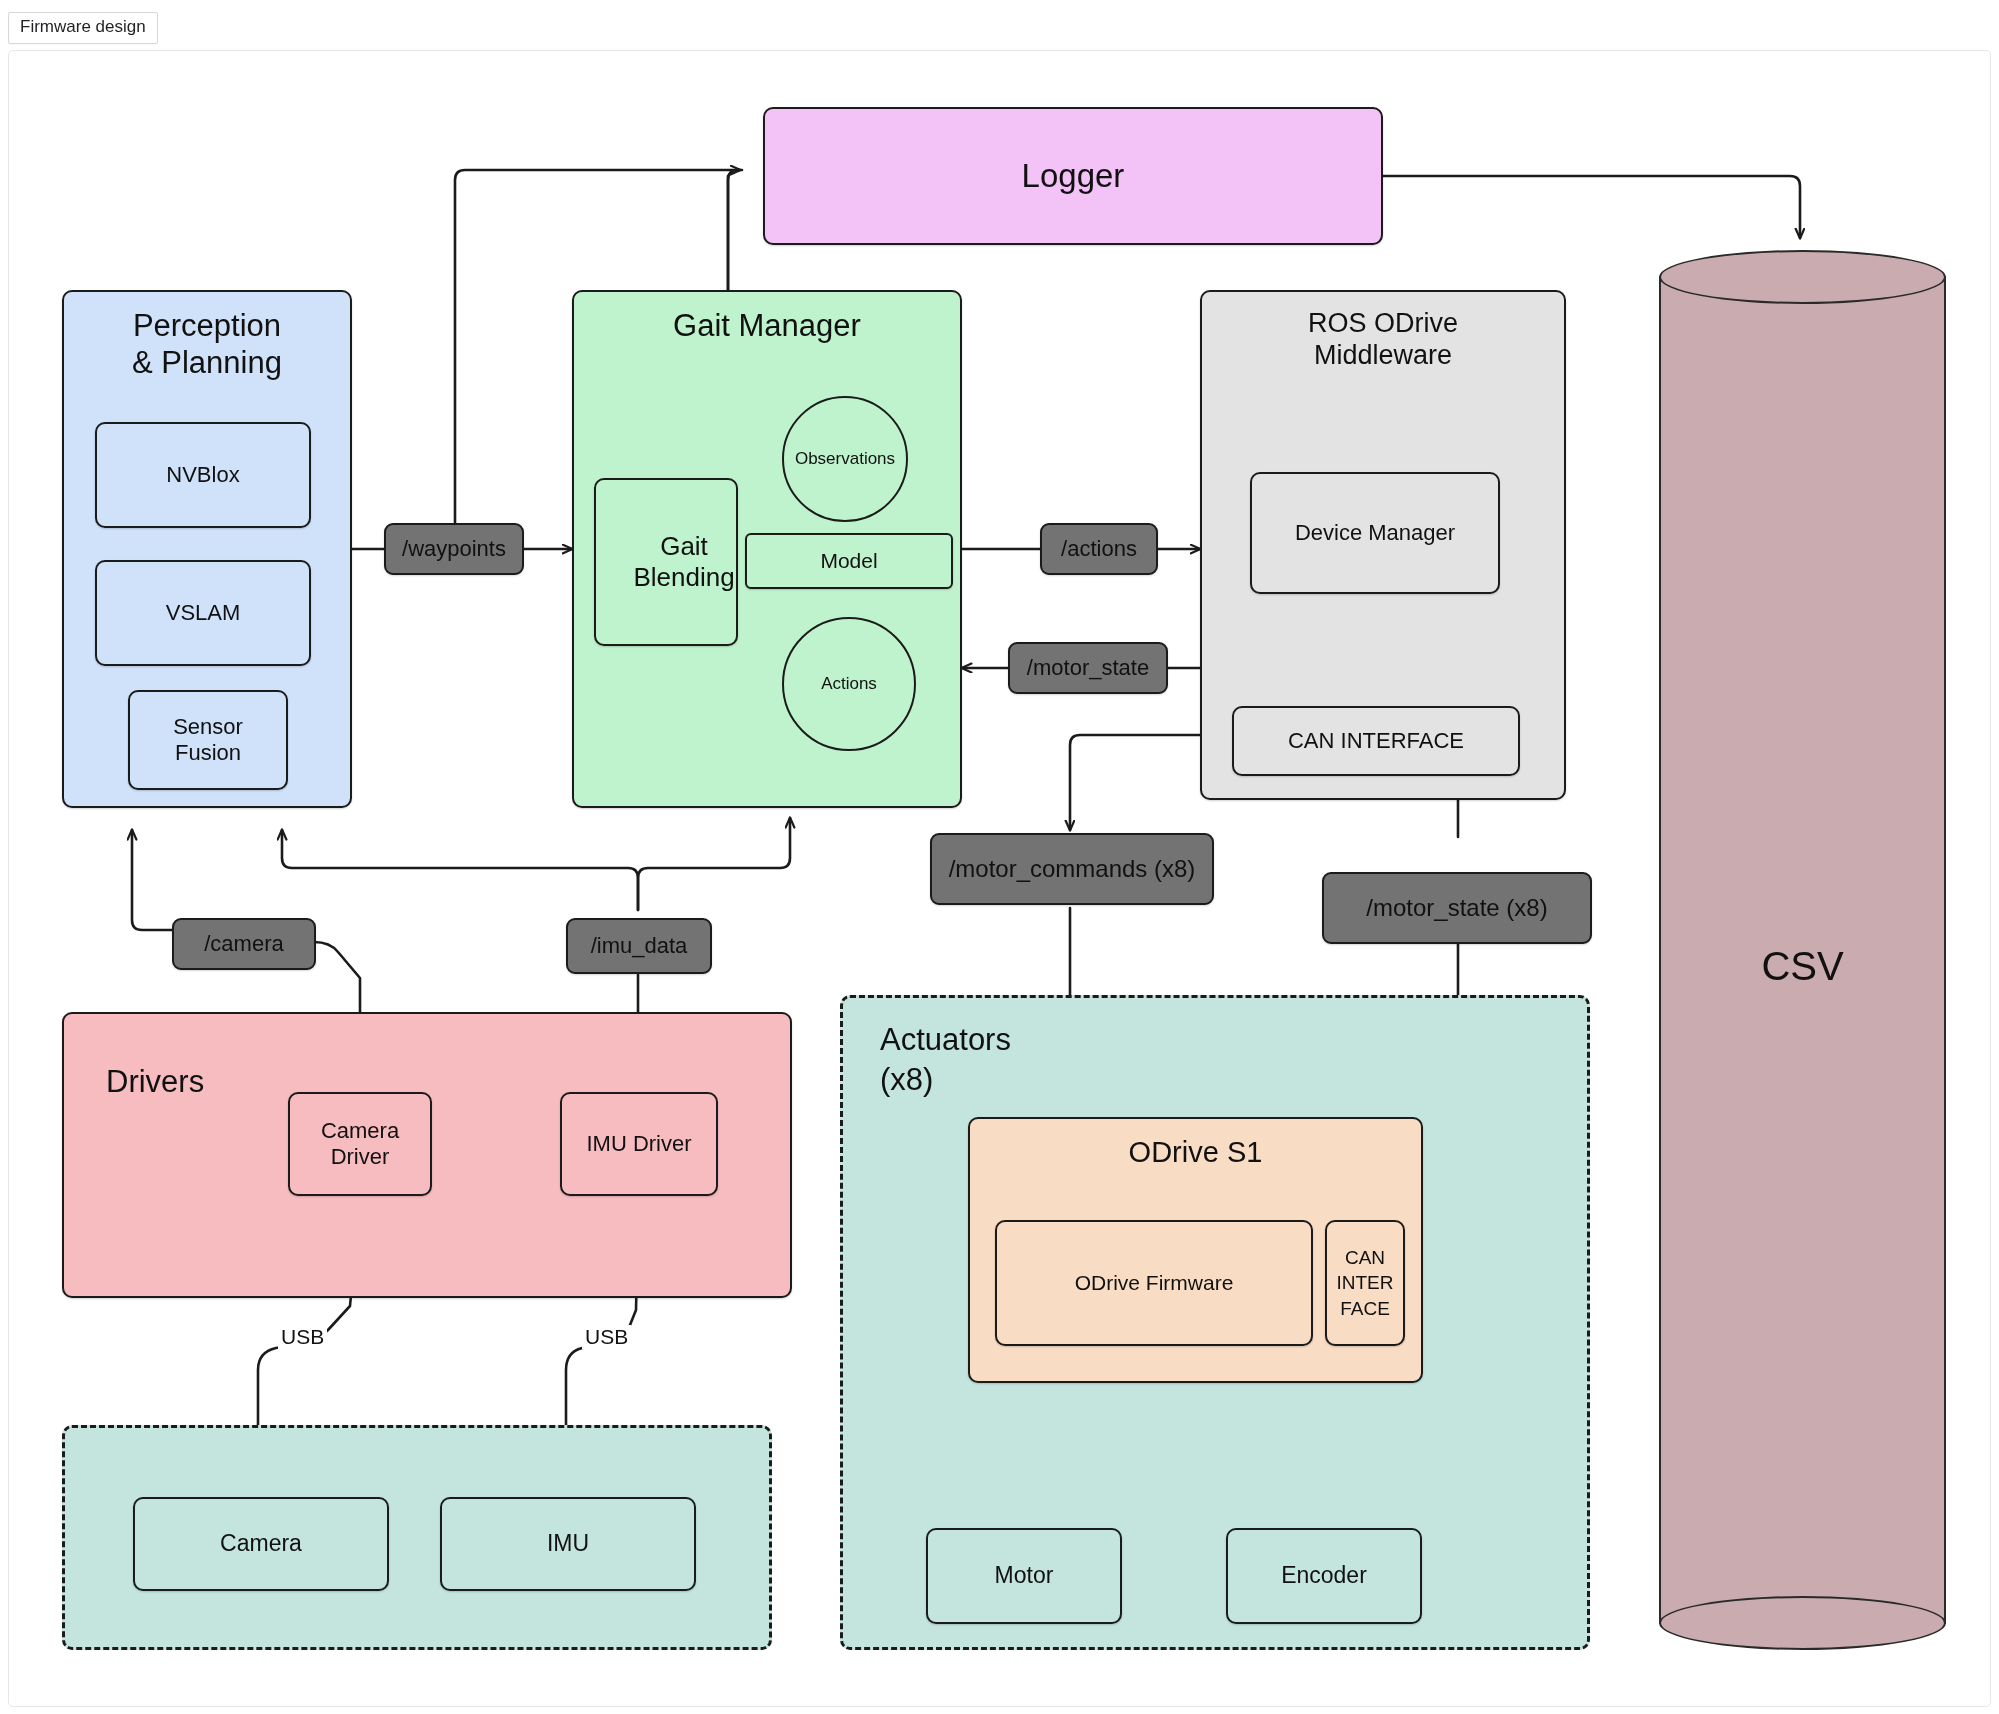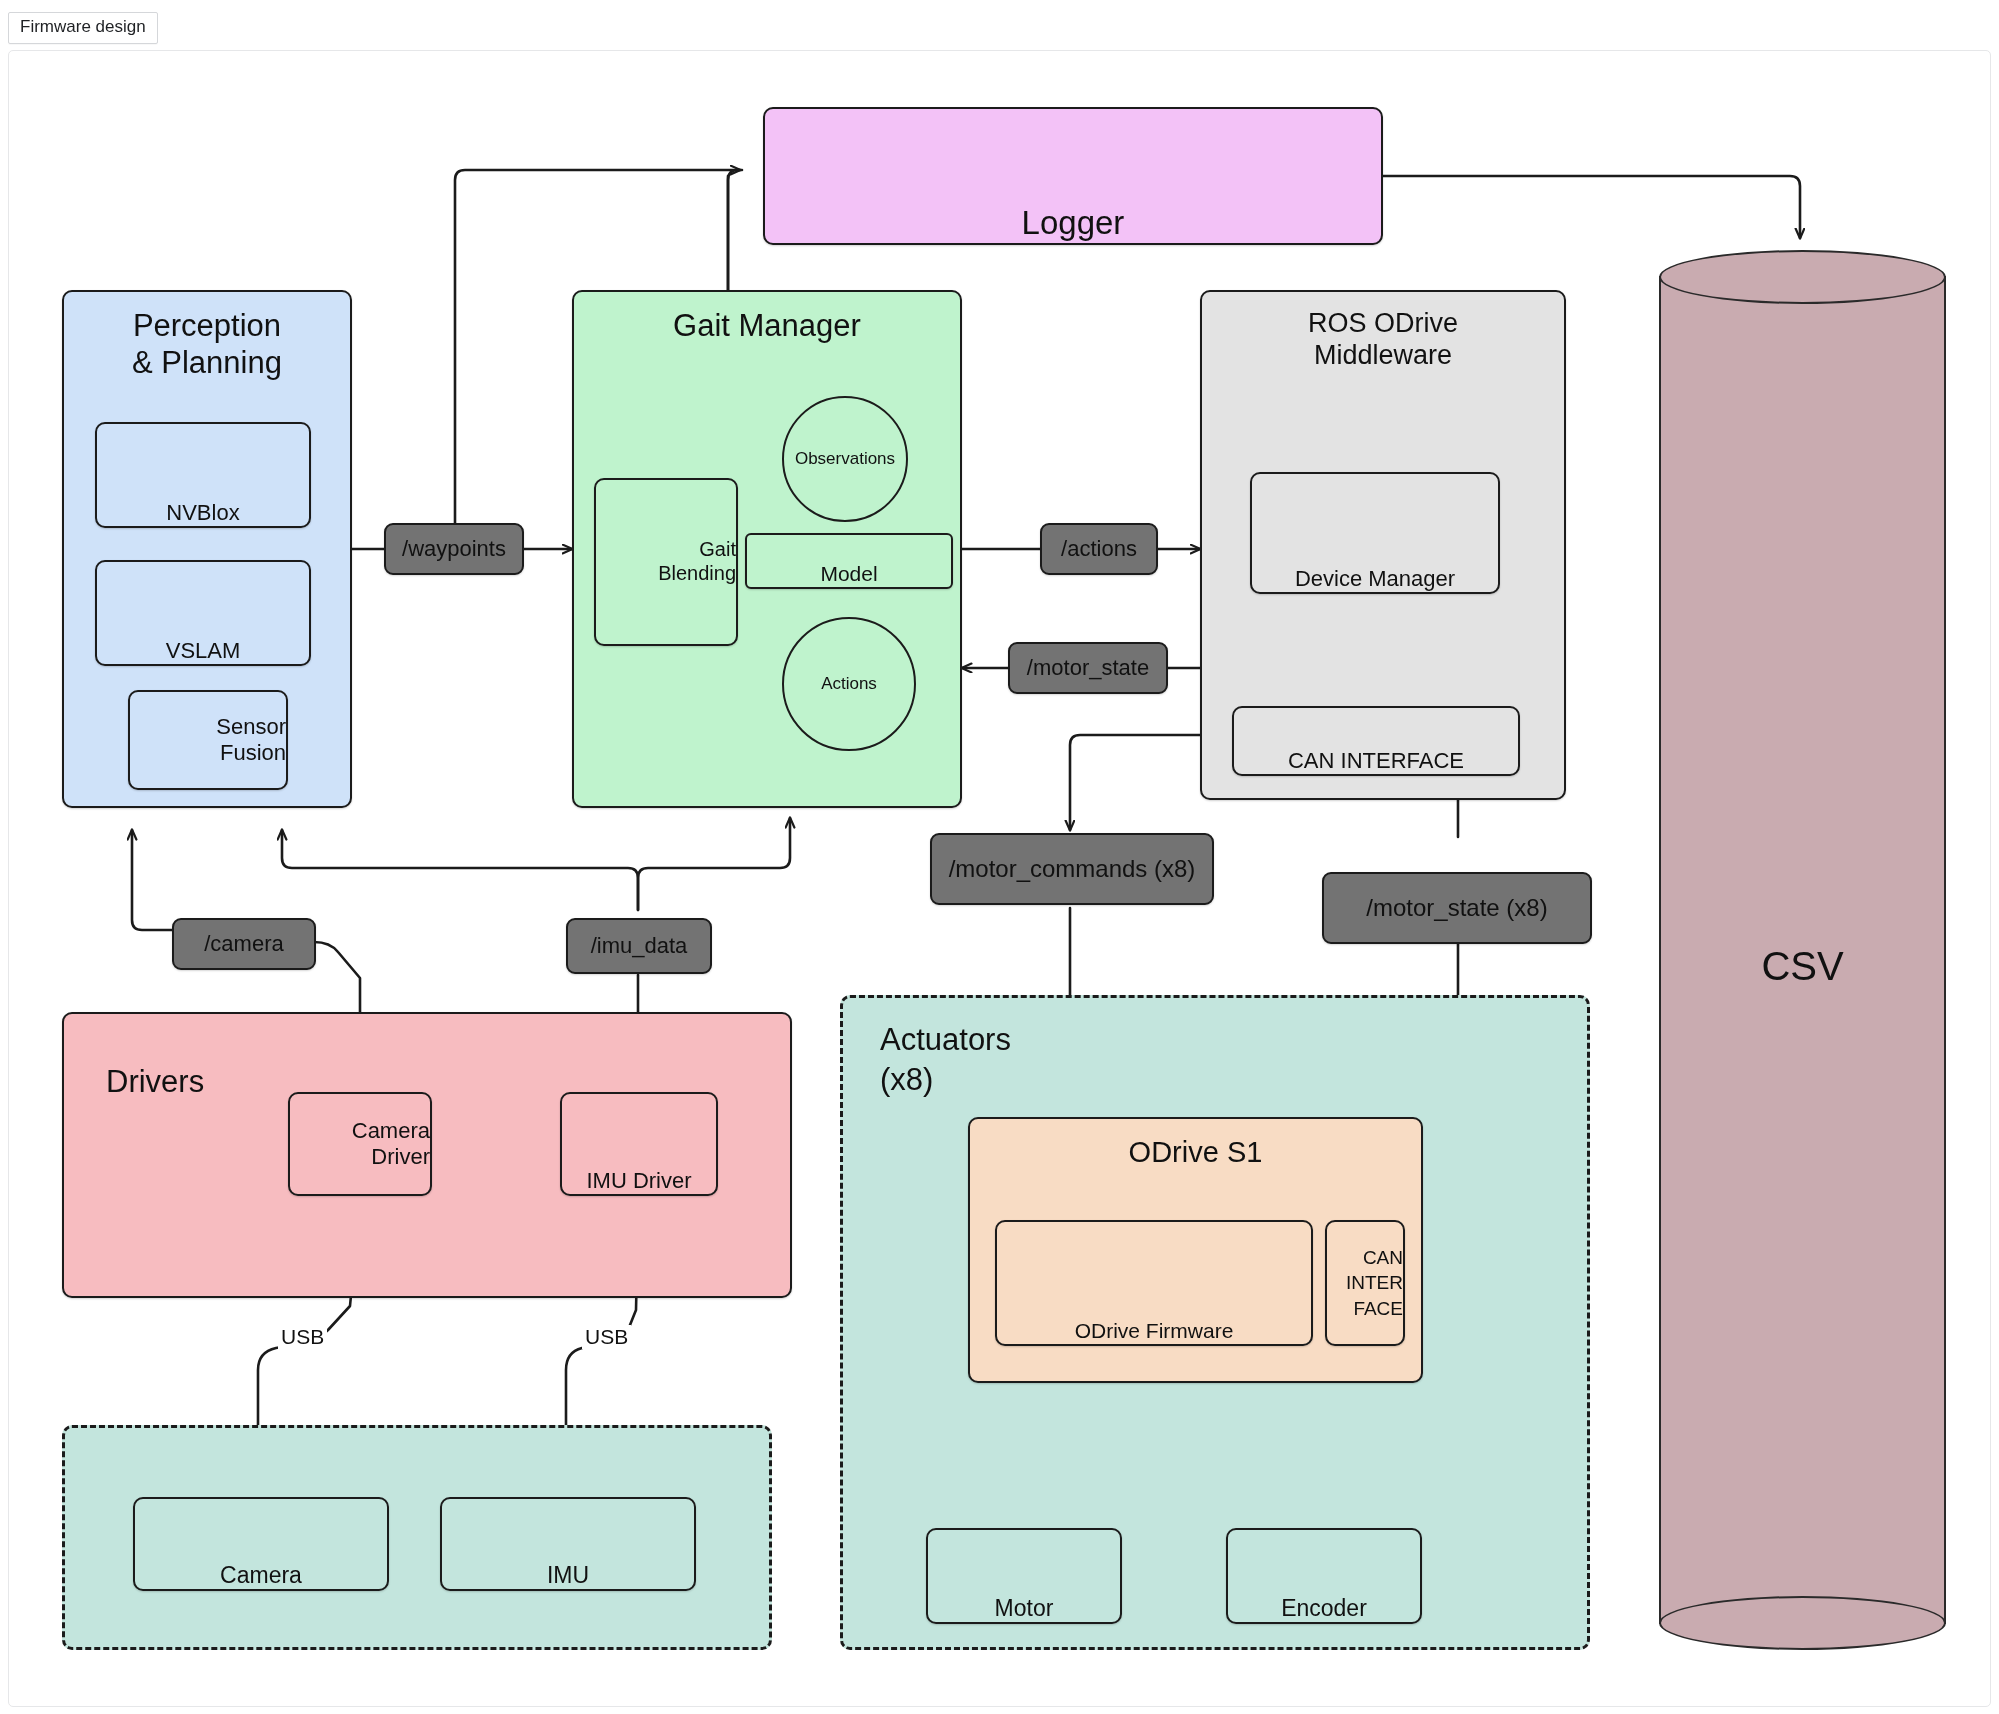--- a/index.html
+++ b/index.html
@@ -13,21 +13,21 @@
 
   
   .canvasframe{position:absolute;left:8px;top:50px;width:1981px;height:1655px;border:1px solid #e6e7e9;
     border-radius:5px;background:#fff;}
 
   
   #edges{position:absolute;left:0;top:0;width:1999px;height:1714px;pointer-events:none;}
 
   
   .node{position:absolute;box-sizing:border-box;border:2.2px solid #1b1b1b;border-radius:10px;
-    display:flex;align-items:flex-end;justify-content:center;text-align:center;color:#111;
+    display:flex;align-items:center;justify-content:center;text-align:center;color:#111;
     line-height:1.18;box-shadow:0 1px 2px rgba(0,0,0,.18);}
   .grp{align-items:flex-start;justify-content:center;}
   .grp > .title{margin-top:16px;}
   .title{font-weight:400;}
 
   .dashgrp{position:absolute;box-sizing:border-box;border:3px dashed #1b1b1b;border-radius:10px;}
 
   .circle{position:absolute;box-sizing:border-box;border:2.2px solid #1b1b1b;border-radius:50%;
     display:flex;align-items:center;justify-content:center;text-align:center;color:#111;}
 
@@ -140,21 +140,21 @@
     <span>VSLAM</span>
   </div>
   <div class="node" style="left:128px;top:690px;width:160px;height:100px;background:#cfe2f9;font-size:22px;flex-direction:column;">
     <span>Sensor</span>
     <span>Fusion</span>
   </div>
 
   <div class="node grp" style="left:572px;top:290px;width:390px;height:518px;background:#bff3cd;">
     <div class="title" style="font-size:31px;">Gait Manager</div>
   </div>
-  <div class="node" style="left:594px;top:478px;width:144px;height:168px;background:#bff3cd;font-size:20px;flex-direction:column;padding-left:36px;">
+  <div class="node" style="left:594px;top:478px;width:144px;height:168px;background:#bff3cd;font-size:26px;flex-direction:column;padding-left:36px;">
     <span>Gait</span>
     <span>Blending</span>
   </div>
   <div class="circle" style="left:782px;top:396px;width:126px;height:126px;background:#bff3cd;font-size:17px;">
     <span>Observations</span>
   </div>
   <div class="node" style="left:745px;top:533px;width:208px;height:56px;background:#bff3cd;border-radius:6px;font-size:21px;">
     <span>Model</span>
   </div>
   <div class="circle" style="left:782px;top:617px;width:134px;height:134px;background:#bff3cd;font-size:17px;">

